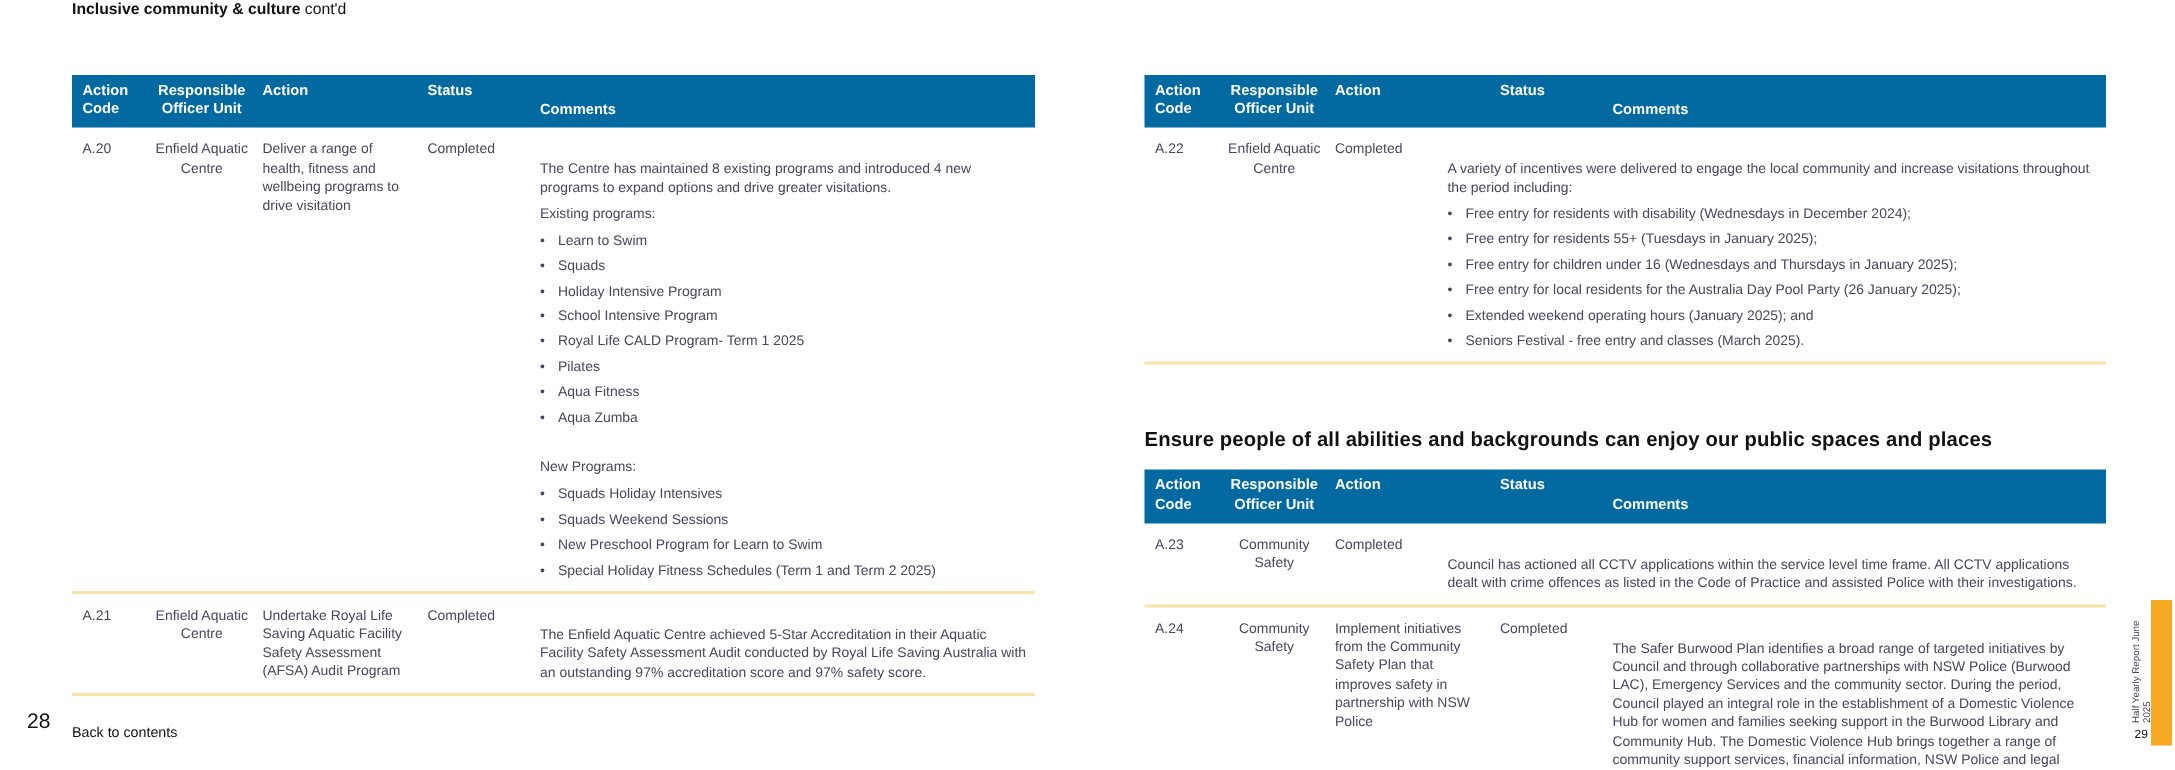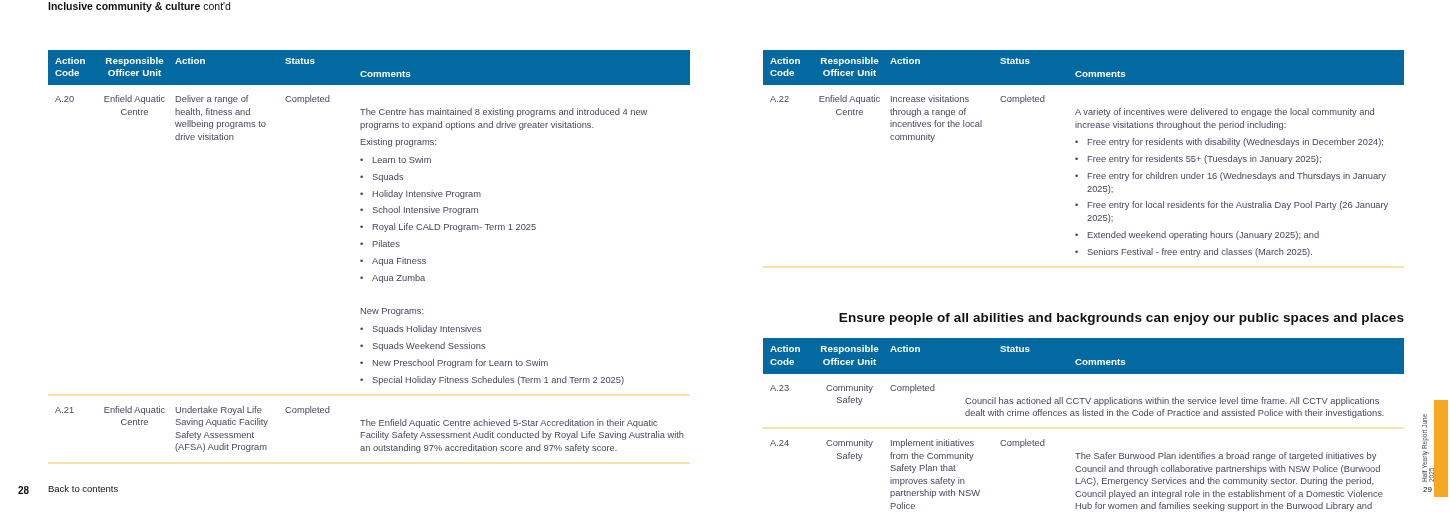--- a/index.html
+++ b/index.html
@@ -6,21 +6,21 @@
   html,body { width:1450px; height:513px; background:#ffffff; overflow:hidden;
     font-family:"Liberation Sans", sans-serif; }
   .canvas { position:relative; width:1450px; height:513px; background:#ffffff; }
 
   
   .doc-title { position:absolute; left:48px; top:0; font-size:10.5px; color:#111111; }
   .doc-title .b { font-weight:bold; }
 
   
   .section-heading { font-size:13.5px; font-weight:bold; color:#111111;
-    margin:42px 0 13px 0; letter-spacing:0.1px;text-align:right; }
+    margin:42px 0 13px 0; letter-spacing:0.1px; }
 
   
   .page-left  { position:absolute; left:48px;  top:50px; width:642px; }
   .page-right { position:absolute; left:763px; top:50px; width:641px; }
 
   .tbl { width:100%; }
   .t-header { display:flex; background:#0369a1; color:#ffffff; font-weight:bold;
     font-size:9.8px; line-height:1.25; padding:5px 0 5px 7px; min-height:26px; align-items:flex-start; }
   .t-row { display:flex; padding:8px 0 8px 7px; border-bottom:2px solid #F9E2A4;
     color:#45455F; font-size:9.3px; line-height:1.34; }
@@ -30,21 +30,21 @@
   .col-status   { width:75px;  padding-right:8px; flex:none; }
   .col-comments { flex:1; padding-right:4px;margin-top:13px; }
 
   .c-p { margin-bottom:5px; }
   .c-li { display:flex; margin-bottom:4.5px; }
   .c-li .blt { width:12px; flex:none; }
   .c-spacer { height:16px; }
   .col-comments > :last-child { margin-bottom:0; }
 
   
-  .pageno-left  { position:absolute; left:18px;  top:485px; font-size:10px; color:#111111;font-weight:bold; }
+  .pageno-left  { position:absolute; left:18px;  top:472px; font-size:14px; color:#111111; }
   .back-link    { position:absolute; left:48px;  top:483px; font-size:9.5px; color:#111111; cursor:pointer; }
   .pageno-right { position:absolute; left:1423px; top:485px; font-size:8px; color:#111111; }
   .vertical-label { position:absolute; left:1421px; top:406px; height:76px;
     writing-mode:vertical-rl; transform:rotate(180deg); font-size:6.5px; color:#45455F; }
   .edge-stripe { position:absolute; left:1434px; top:400px; width:14px; height:97px; background:#F7A823; }
 </style>
 </head>
 <body>
 
 <div class="canvas">
@@ -140,21 +140,20 @@
         <div class="t-header">
           <div class="col-code">Action Code</div>
           <div class="col-officer">Responsible Officer Unit</div>
           <div class="col-action">Action</div>
           <div class="col-status">Status</div>
           <div class="col-comments">Comments</div>
         </div>
         <div class="t-row">
           <div class="col-code">A.22</div>
           <div class="col-officer">Enfield Aquatic Centre</div>
-          <div class="col-action">Increase visitations through a range of incentives for the local community</div>
           <div class="col-status">Completed</div>
           <div class="col-comments">
             <div class="c-p">A variety of incentives were delivered to engage the local community and increase visitations throughout the period including:</div>
             <div class="c-li">
               <div class="blt">•</div>
               <div class="txt">Free entry for residents with disability (Wednesdays in December 2024);</div>
             </div>
             <div class="c-li">
               <div class="blt">•</div>
               <div class="txt">Free entry for residents 55+ (Tuesdays in January 2025);</div>

